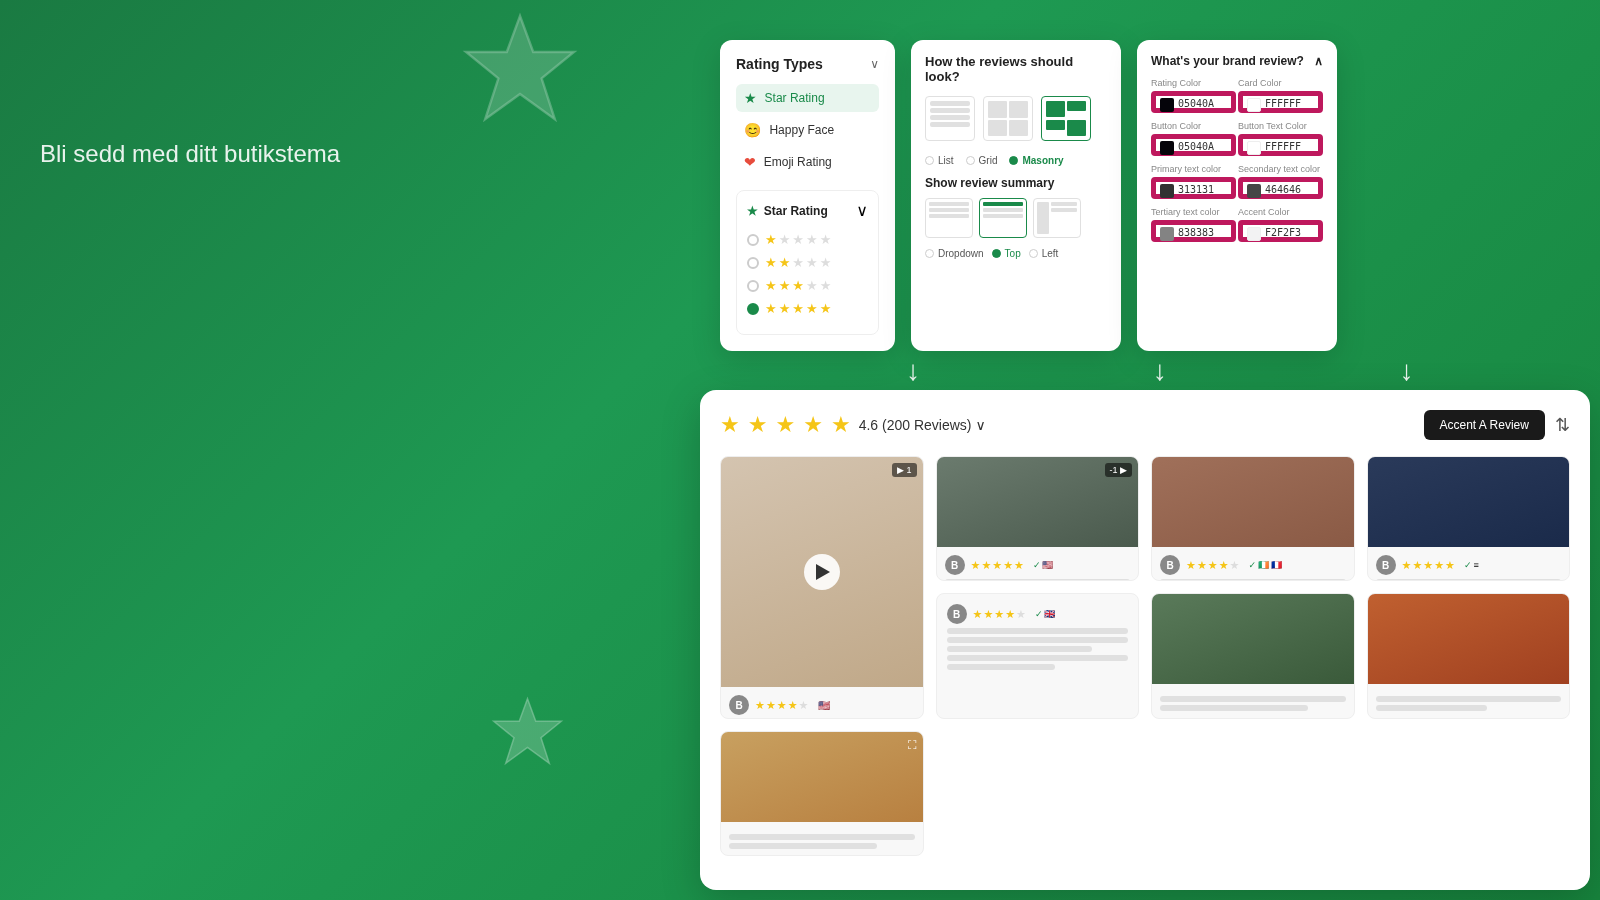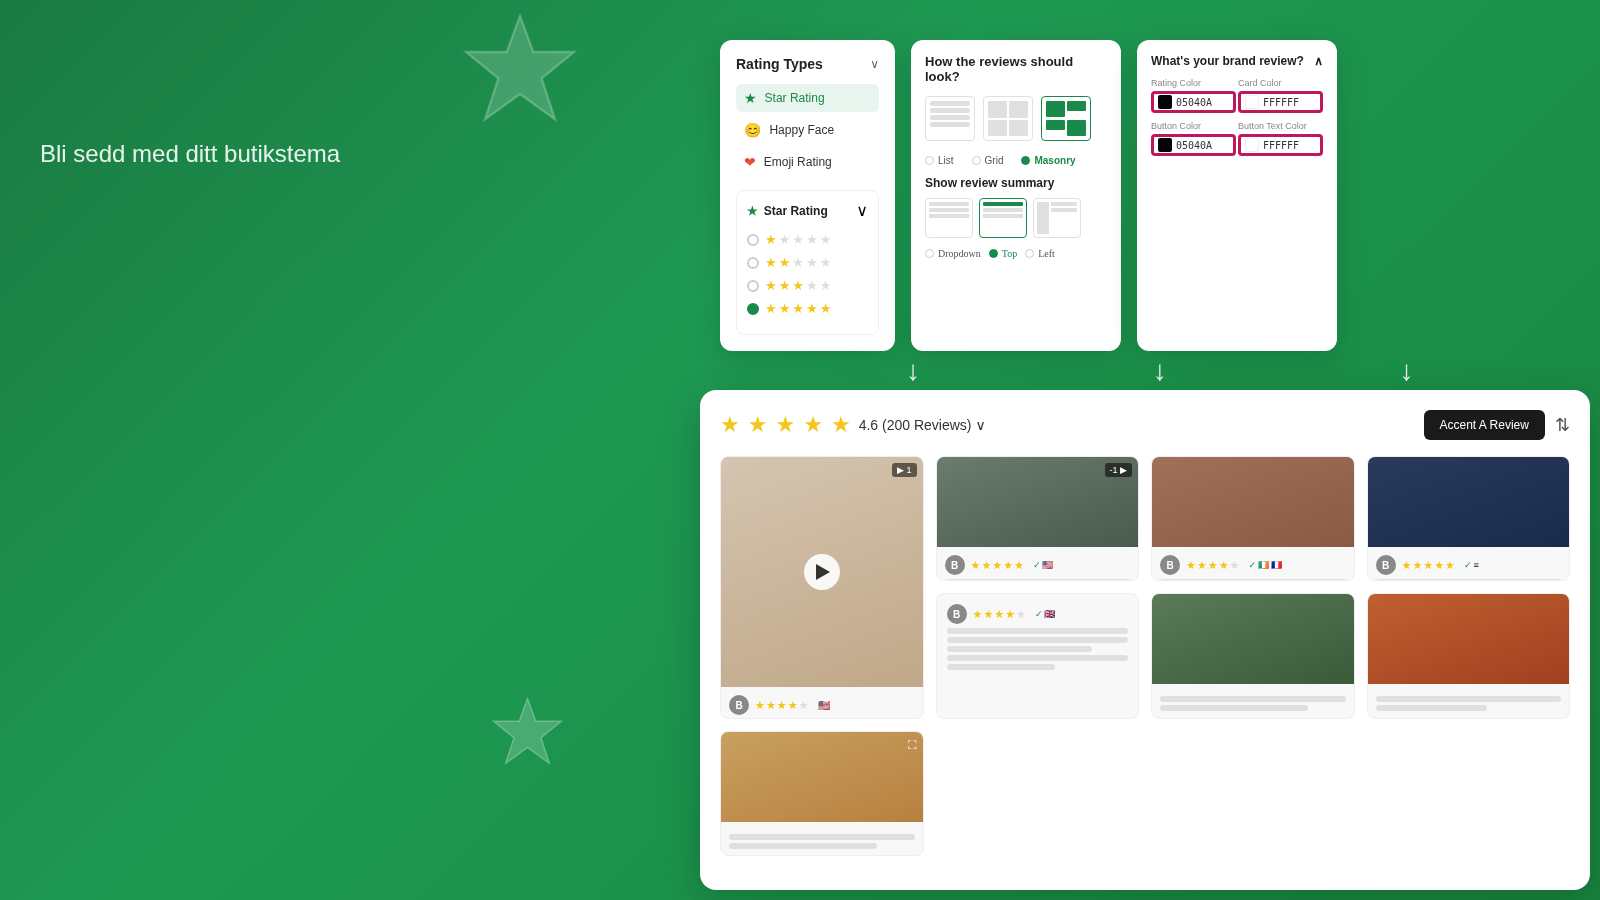--- a/index.html
+++ b/index.html
@@ -236,21 +236,21 @@
       gap: 2px;
       flex: 1;
     }
     .layout-cell {
       background: #e0e0e0;
       border-radius: 1px;
     }
     .layout-cell.green { background: #1a8a4a; }
     .layout-radio-row {
       display: flex;
-      gap: 18px;
+      gap: 12px;
       margin-bottom: 10px;
     }
     .layout-radio-item {
       display: flex;
       align-items: center;
       gap: 4px;
       font-size: 10px;
       color: #555;
     }
     .mini-radio {
@@ -289,21 +289,20 @@
     }
     .summary-line {
       height: 4px;
       background: #e0e0e0;
       border-radius: 1px;
     }
     .summary-line.accent { background: #1a8a4a; }
     .summary-radio-row {
       display: flex;
       gap: 8px;
-      font-family: Liberation Serif, serif;
     }
 
     
     .brand-color-card {
       width: 200px;
       padding: 14px;
     }
     .brand-title {
       font-size: 12px;
       font-weight: 600;
@@ -321,23 +320,23 @@
     .color-field {
       width: 85px;
     }
     .color-field-label {
       font-size: 9px;
       color: #888;
       margin-bottom: 3px;
     }
     .color-input-row {
       display: flex;
-      align-items: center;
+      align-items: flex-start;
       gap: 4px;
-      border: 3px solid #be185d;
+      border: 5px solid #be185d;
       border-radius: 4px;
       padding: 2px 4px;
       height: 22px;
     }
     .color-swatch {
       width: 14px;
       height: 14px;
       border-radius: 2px;
       flex-shrink: 0;
     }
@@ -733,21 +732,53 @@
           </div>
           <div class="color-field">
             <div class="color-field-label">Button Text Color</div>
             <div class="color-input-row">
               <div class="color-swatch" style="background:#FFFFFF;border:1px solid #eee"></div>
               <span class="color-value">FFFFFF</span>
             </div>
           </div>
         </div>
 
-
+        <div class="color-row">
+          <div class="color-field">
+            <div class="color-field-label">Primary text color</div>
+            <div class="color-input-row">
+              <div class="color-swatch" style="background:#313131"></div>
+              <span class="color-value">313131</span>
+            </div>
+          </div>
+          <div class="color-field">
+            <div class="color-field-label">Secondary text color</div>
+            <div class="color-input-row">
+              <div class="color-swatch" style="background:#464646"></div>
+              <span class="color-value">464646</span>
+            </div>
+          </div>
+        </div>
+
+        <div class="color-row">
+          <div class="color-field">
+            <div class="color-field-label">Tertiary text color</div>
+            <div class="color-input-row">
+              <div class="color-swatch" style="background:#838383"></div>
+              <span class="color-value">838383</span>
+            </div>
+          </div>
+          <div class="color-field">
+            <div class="color-field-label">Accent Color</div>
+            <div class="color-input-row">
+              <div class="color-swatch" style="background:#F2F2F3;border:1px solid #eee"></div>
+              <span class="color-value">F2F2F3</span>
+            </div>
+          </div>
+        </div>
 
       </div>
     </div>
 
     <div class="arrows-row">
       <span class="arrow-down" style="margin-left:50px">↓</span>
       <span class="arrow-down">↓</span>
       <span class="arrow-down" style="margin-right:20px">↓</span>
     </div>
 

